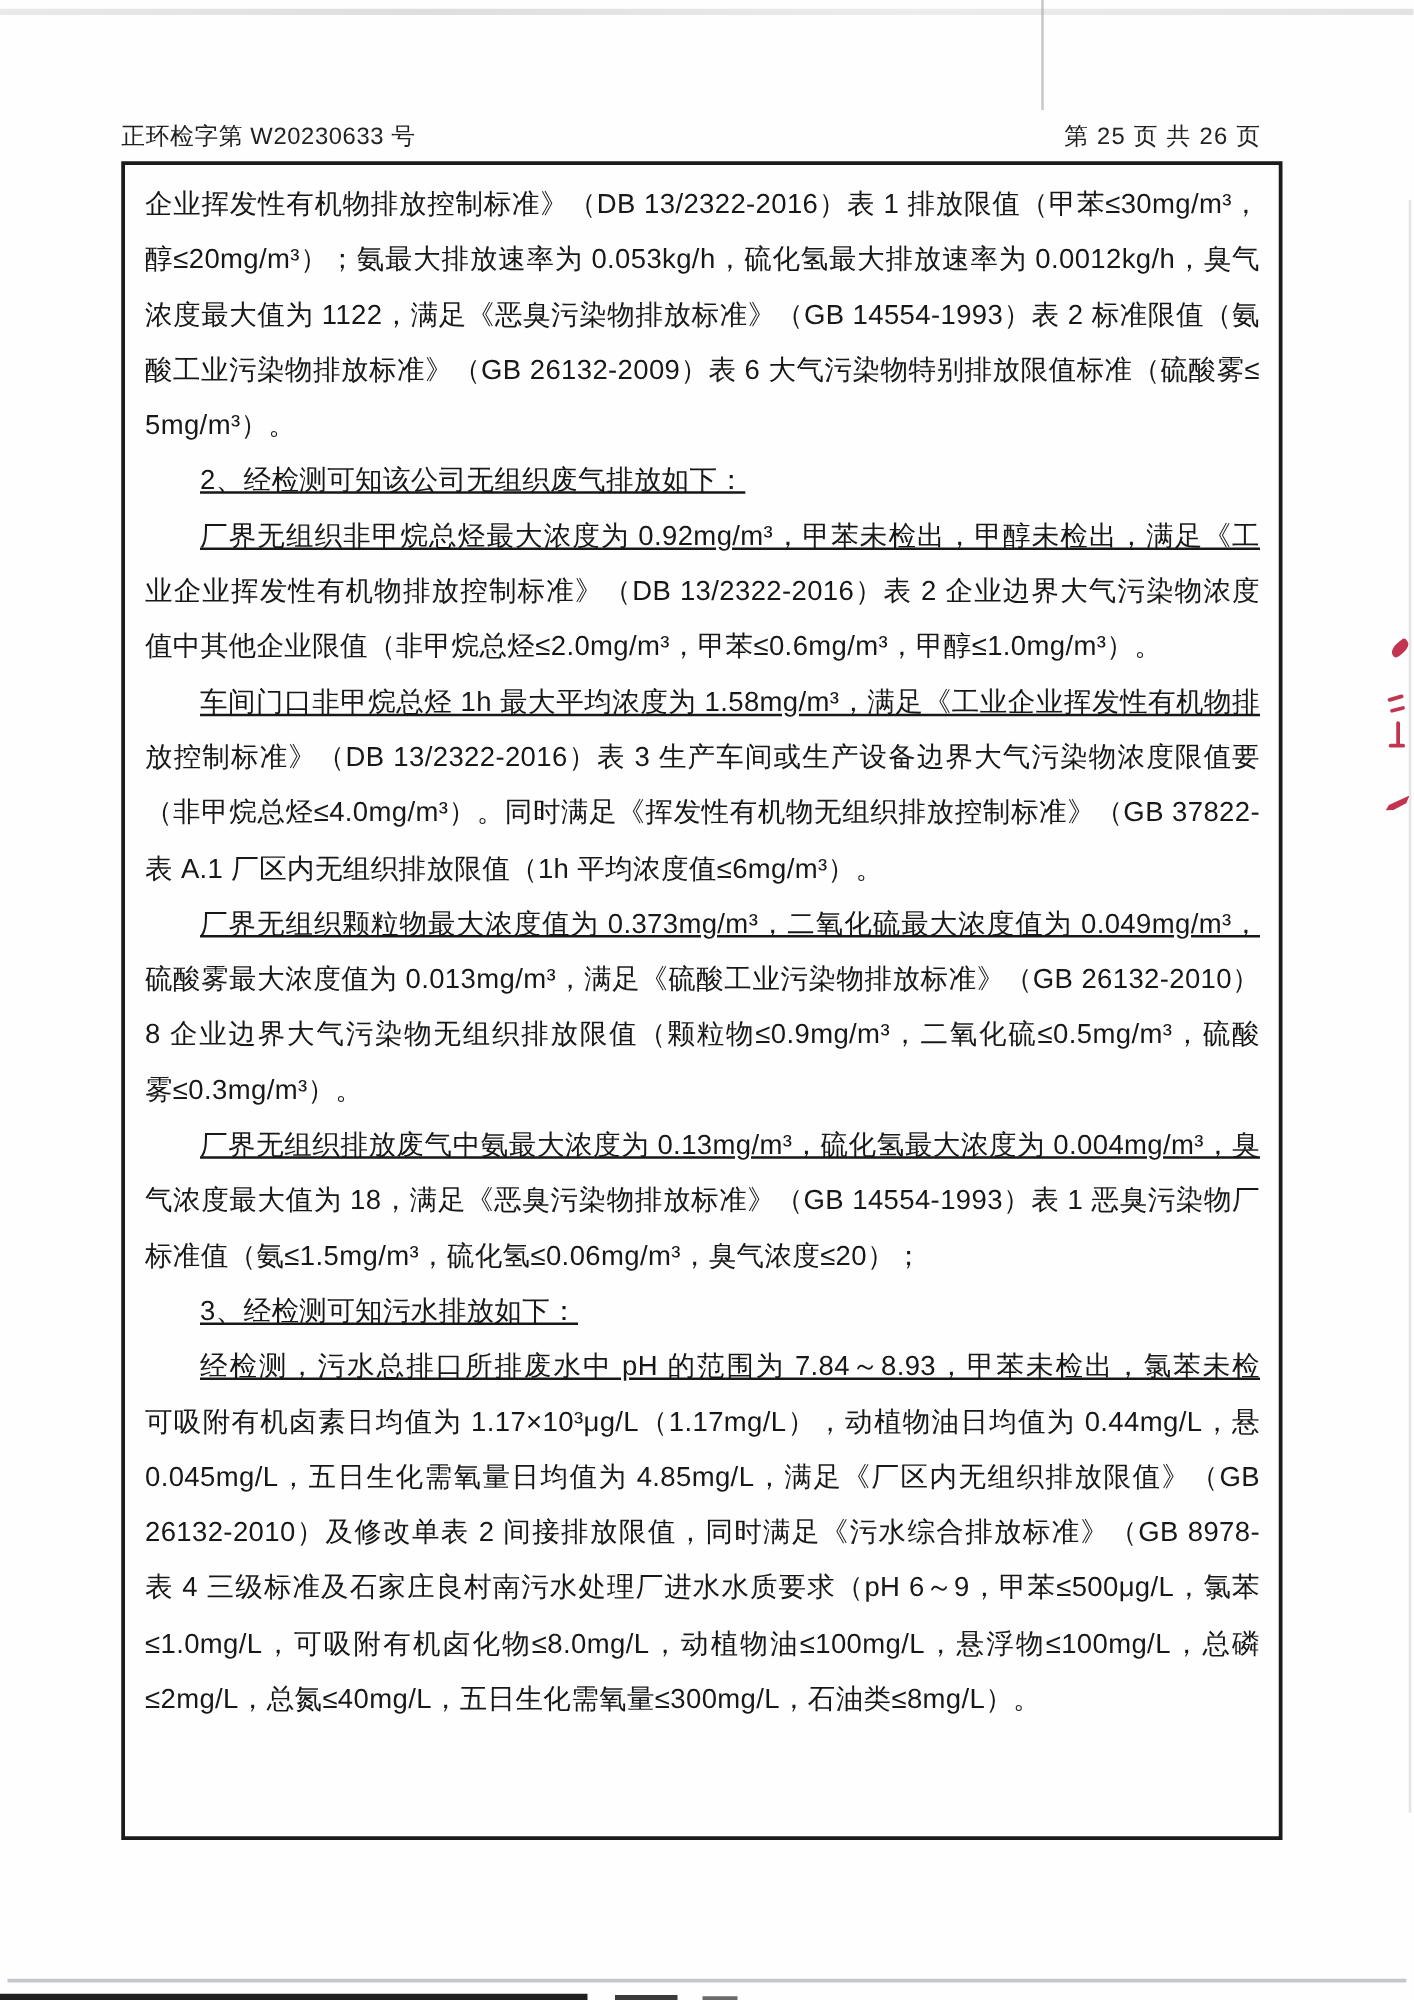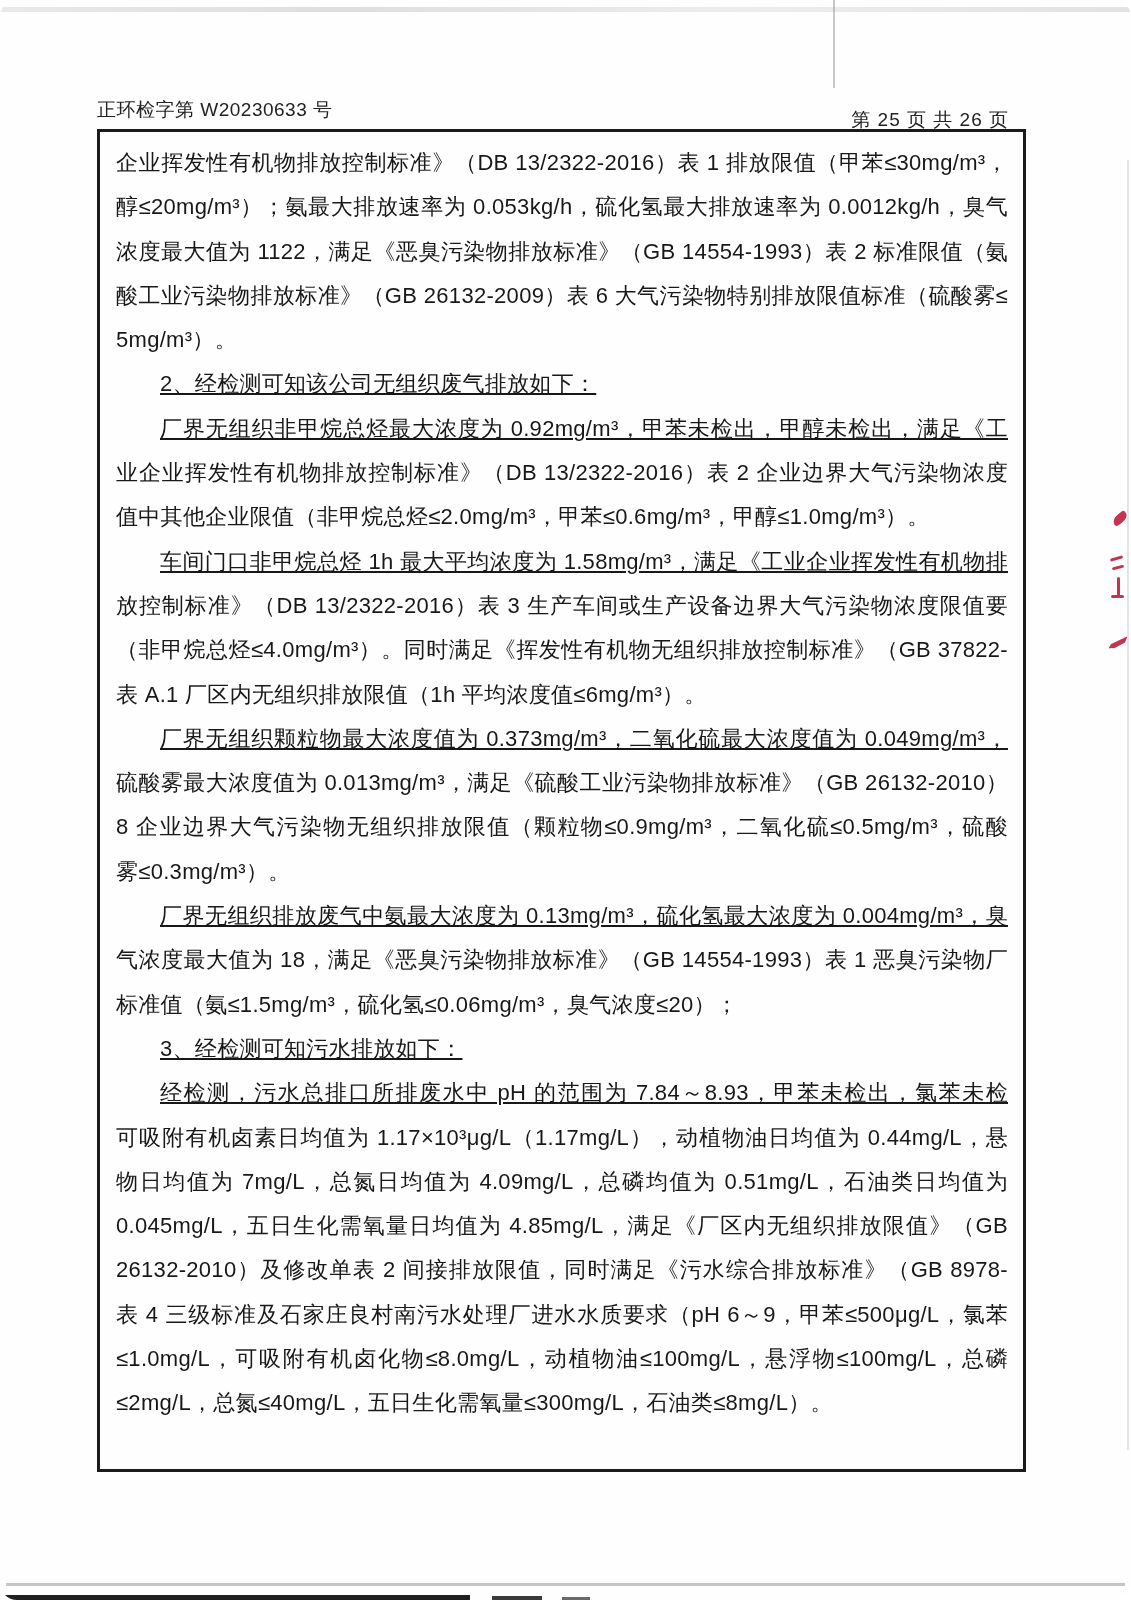--- a/index.html
+++ b/index.html
@@ -8,21 +8,20 @@
     background: #ffffff;
   }
   .page {
     position: relative;
     width: 1131px;
     height: 1600px;
     background: #fefefe;
     overflow: hidden;
     font-family: "Liberation Sans", "DejaVu Sans", sans-serif;
     color: #1a1a1a;
-    border-radius: 17px;
   }
   
   .scan-top-band {
     position: absolute; left: 0; top: 7px; width: 1131px; height: 5px;
     background: linear-gradient(to right, #e2e2e2, #d3d3d3 30%, #e7e7e7 65%, #d9d9d9);
     opacity: 0.75;
   }
   .scan-top-vline {
     position: absolute; left: 833px; top: 0; width: 2px; height: 88px;
     background: #9a9a9a; opacity: 0.55;
@@ -46,21 +45,21 @@
   .scan-bottom-dash2 {
     position: absolute; left: 562px; top: 1597px; width: 28px; height: 3px;
     background: #6a6a6a;
   }
   
   .header-meta {
     position: absolute; left: 97px; top: 96px; width: 934px; height: 28px;
     font-size: 19px; line-height: 28px; color: #222;
   }
   .doc-number { position: absolute; left: 0; top: 0; letter-spacing: 0.5px; }
-  .page-indicator { position: absolute; right: 22px; top: 0; letter-spacing: 1px; margin-top: 10px; }
+  .page-indicator { position: absolute; right: 22px; top: 0; letter-spacing: 1px; }
   
   .content-box {
     position: absolute; left: 97px; top: 129px; width: 929px; height: 1343px;
     box-sizing: border-box;
     border: 3px solid #1b1b1b;
     padding: 9px 15px 0 16px;
     background: #fefefe;
   }
   .line {
     height: 44.3px;
@@ -141,21 +140,20 @@
       <div class="line j ind">厂界无组织颗粒物最大浓度值为 0.373mg/m³，二氧化硫最大浓度值为 0.049mg/m³，</div>
       <div class="line j">硫酸雾最大浓度值为 0.013mg/m³，满足《硫酸工业污染物排放标准》（GB 26132-2010）表</div>
       <div class="line j">8 企业边界大气污染物无组织排放限值（颗粒物≤0.9mg/m³，二氧化硫≤0.5mg/m³，硫酸</div>
       <div class="line">雾≤0.3mg/m³）。</div>
       <div class="line j ind">厂界无组织排放废气中氨最大浓度为 0.13mg/m³，硫化氢最大浓度为 0.004mg/m³，臭</div>
       <div class="line j">气浓度最大值为 18，满足《恶臭污染物排放标准》（GB 14554-1993）表 1 恶臭污染物厂界</div>
       <div class="line">标准值（氨≤1.5mg/m³，硫化氢≤0.06mg/m³，臭气浓度≤20）；</div>
       <div class="line ind">3、经检测可知污水排放如下：</div>
       <div class="line j ind">经检测，污水总排口所排废水中 pH 的范围为 7.84～8.93，甲苯未检出，氯苯未检出，</div>
       <div class="line j">可吸附有机卤素日均值为 1.17×10³μg/L（1.17mg/L），动植物油日均值为 0.44mg/L，悬浮</div>
-      <div class="line j">物日均值为 7mg/L，总氮日均值为 4.09mg/L，总磷均值为 0.51mg/L，石油类日均值为</div>
       <div class="line j">0.045mg/L，五日生化需氧量日均值为 4.85mg/L，满足《厂区内无组织排放限值》（GB</div>
       <div class="line j">26132-2010）及修改单表 2 间接排放限值，同时满足《污水综合排放标准》（GB 8978-1996）</div>
       <div class="line j">表 4 三级标准及石家庄良村南污水处理厂进水水质要求（pH 6～9，甲苯≤500μg/L，氯苯</div>
       <div class="line j">≤1.0mg/L，可吸附有机卤化物≤8.0mg/L，动植物油≤100mg/L，悬浮物≤100mg/L，总磷</div>
       <div class="line">≤2mg/L，总氮≤40mg/L，五日生化需氧量≤300mg/L，石油类≤8mg/L）。</div>
     </div>
 
   <div class="red-mark red-mark-1"></div>
   <div class="red-mark red-mark-2a"></div>
   <div class="red-mark red-mark-2b"></div>

